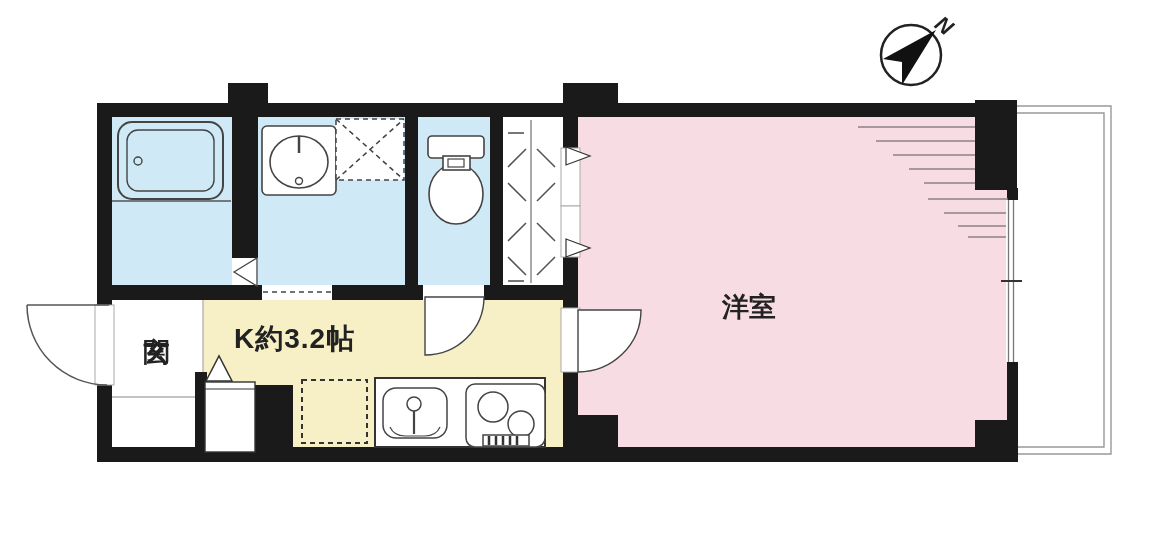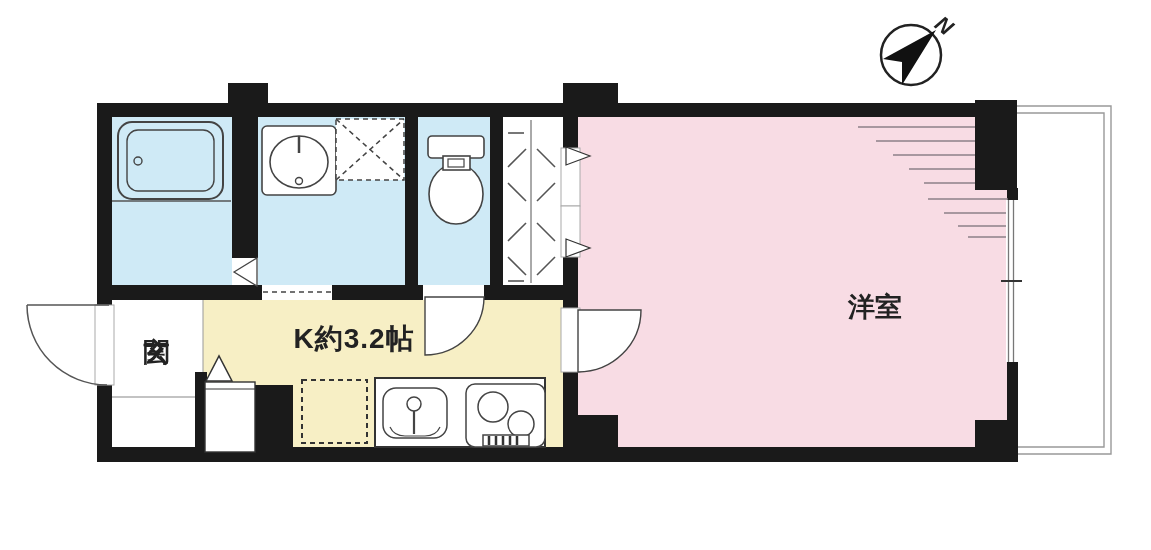--- a/index.html
+++ b/index.html
@@ -2,22 +2,22 @@
 <html><head>
 <meta charset="utf-8">
 <style>
   html,body{margin:0;padding:0;background:#ffffff;}
   #plan{position:relative;width:1151px;height:550px;background:#ffffff;overflow:hidden;
         font-family:"Liberation Sans","DejaVu Sans",sans-serif;}
   #plan svg{position:absolute;left:0;top:0;}
   .lbl{position:absolute;color:#222;font-weight:bold;white-space:nowrap;}
   #lbl-genkan{left:133px;top:316px;width:42px;height:86px;font-size:26px;
               writing-mode:vertical-rl;text-orientation:upright;letter-spacing:4px;}
-  #lbl-kitchen{left:264px;top:320px;width:180px;font-size:28px;text-align:center;letter-spacing:1px;}
-  #lbl-room{left:722px;top:288px;width:180px;text-align:right;font-size:27px;line-height:38px;}
+  #lbl-kitchen{left:234px;top:320px;width:180px;font-size:28px;letter-spacing:1px;}
+  #lbl-room{left:722px;top:288px;width:180px;text-align:left;font-size:27px;line-height:38px;}
   #lbl-north{left:936px;top:13px;font-size:22px;transform:rotate(38deg);font-style:italic;}
 </style>
 </head>
 <body>
 
 <div id="plan">
   <svg width="1151" height="550" viewBox="0 0 1151 550">
 
     <g>
       <rect x="112" y="117" width="120" height="168" fill="#cfeaf6"></rect>

